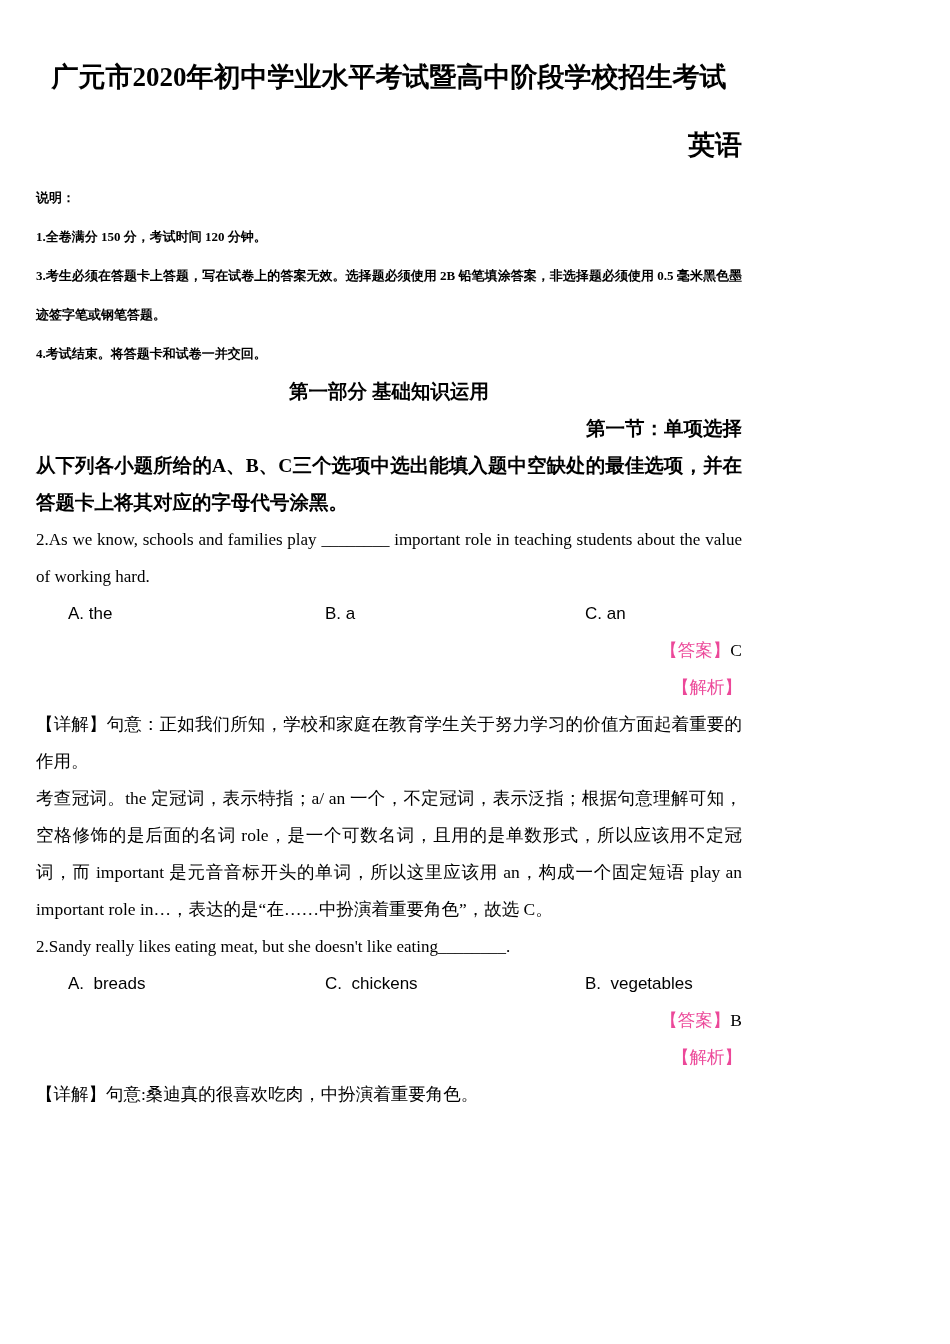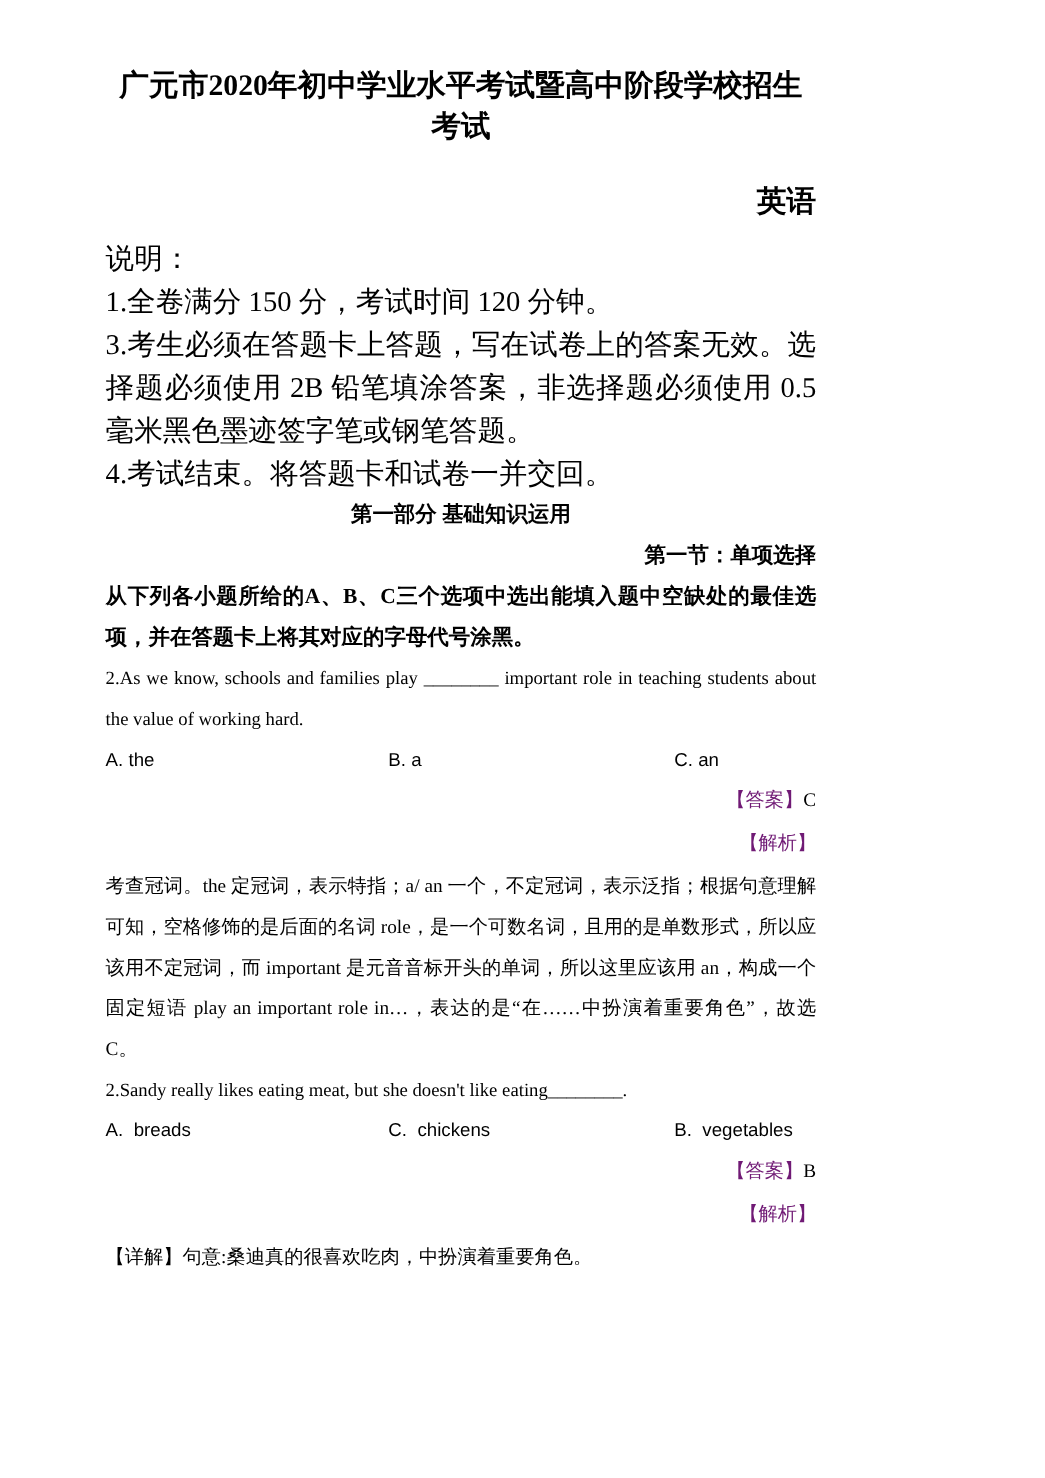--- a/index.html
+++ b/index.html
@@ -10,21 +10,21 @@
   body {
     width: 950px;
     height: 1344px;
     font-family: "Liberation Serif", "DejaVu Serif", serif;
     color: #000000;
   }
   .page {
     box-sizing: border-box;
     width: 830px;
     height: 1344px;
-    padding: 58px 88px 0 96px;
+    padding: 58px 88px 0 36px;
     overflow: hidden;
     background: #ffffff;
   }
   p { margin: 0; text-align: right; }
 
   .doc-title {
     font-size: 27px;
     font-weight: bold;
     text-align: center;
     line-height: 38px;
@@ -32,22 +32,22 @@
   }
   .doc-subject {
     font-size: 27px;
     font-weight: bold;
     text-align: right;
     line-height: 38px;
     margin: 30px 0 14px 0;
   }
 
   .notice {
-    font-weight: normal;
-    font-size: 26px;
+    font-weight: bold;
+    font-size: 13px;
   }
   .notice p {
     line-height: 39px;
     text-align: justify;
   }
 
   .center-bold {
     font-weight: bold;
     font-size: 19.5px;
     text-align: center;
@@ -66,28 +66,29 @@
   .stem {
     font-size: 17px;
     line-height: 37px;
   }
   .options {
     display: grid;
     grid-template-columns: 257px 260px 1fr;
     font-family: "Liberation Sans", "DejaVu Sans", sans-serif;
     font-size: 17px;
     line-height: 37px;
+    margin-left: 32px;
   }
   .opt { white-space: pre-wrap; }
 
   .answer-line, .analysis-line {
     font-size: 17.5px;
     line-height: 37px;
   }
-  .accent { color: #701a75; font-family: Liberation Mono, monospace; }
+  .accent { color: #ec4899; }
 
   .detail {
     font-size: 17.5px;
     line-height: 37px;
   }
 </style>
 </head>
 <body>
 
 <div class="page">
@@ -108,20 +109,21 @@
 
   <div class="question">
     <p class="stem justify">2.As we know, schools and families play ________ important role in teaching students about the value of working hard.</p>
     <div class="options">
       <span class="opt">A. the</span>
       <span class="opt">B. a</span>
       <span class="opt">C. an</span>
     </div>
     <p class="answer-line"><span class="accent">【答案】</span><span>C</span></p>
     <p class="analysis-line"><span class="accent">【解析】</span></p>
+    <p class="detail justify"><span>【详解】</span><span>句意：正如我们所知，学校和家庭在教育学生关于努力学习的价值方面起着重要的作用。</span></p>
     <p class="detail justify">考查冠词。the 定冠词，表示特指；a/ an 一个，不定冠词，表示泛指；根据句意理解可知，空格修饰的是后面的名词 role，是一个可数名词，且用的是单数形式，所以应该用不定冠词，而 important 是元音音标开头的单词，所以这里应该用 an，构成一个固定短语 play an important role in…，表达的是“在……中扮演着重要角色”，故选 C。</p>
   </div>
 
   <div class="question">
     <p class="stem justify">2.Sandy really likes eating meat, but she doesn't like eating________.</p>
     <div class="options">
       <span class="opt">A.  breads</span>
       <span class="opt">C.  chickens</span>
       <span class="opt">B.  vegetables</span>
     </div>

